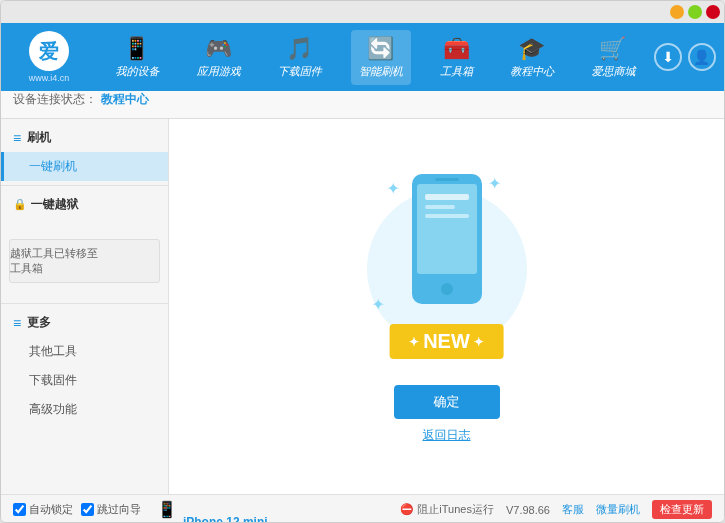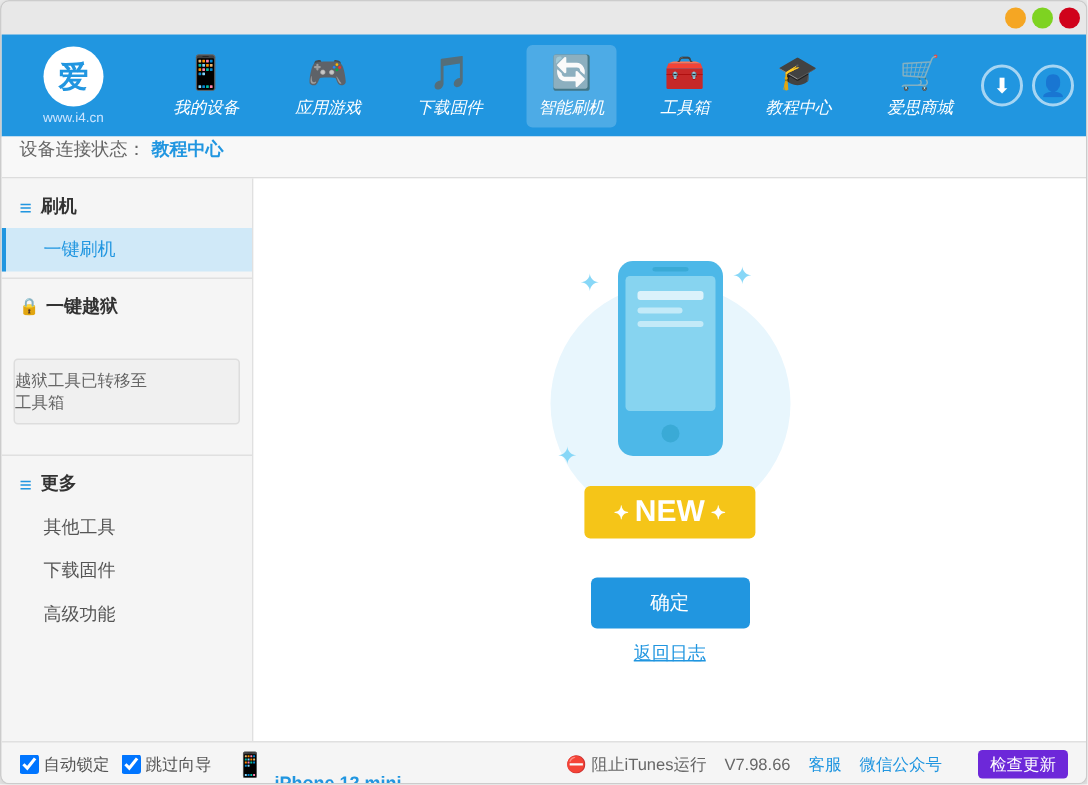--- a/index.html
+++ b/index.html
@@ -64,21 +64,21 @@
     .footer-left { display: flex; align-items: center; gap: 8px; flex: 1; }
     .checkbox-item { display: flex; align-items: center; gap: 3px; font-size: 11px; color: #555; cursor: pointer; }
     .checkbox-item input { cursor: pointer; }
     .device-info { display: flex; align-items: center; gap: 6px; margin-left: 8px; }
     .device-icon { color: #2196e0; font-size: 16px; }
     .device-name { color: #2196e0; font-weight: bold; font-size: 12px; margin-top: 48px; }
     .device-details { color: #888; font-size: 11px; display: flex; flex-direction: column; }
     .footer-right { display: flex; align-items: center; gap: 12px; font-size: 11px; color: #666; }
     .footer-version { color: #666; }
     .footer-link { color: #2196e0; cursor: pointer; }
-    .footer-update { background: #6d28d9; color: white; padding: 2px 8px; border-radius: 3px; cursor: pointer; font-size: 11px; margin-left: 12px; }
+    .footer-update { background: #ef4444; color: white; padding: 2px 8px; border-radius: 3px; cursor: pointer; font-size: 11px; }
     .stop-itunes { display: flex; align-items: center; gap: 3px; }
     .stop-itunes-icon { color: #ff6600; }
 
     
     .window-frame { border: 1px solid #ccc; border-radius: 6px; overflow: hidden; width: 725px; height: 523px; box-shadow: 0 2px 10px rgba(0,0,0,0.2); }
   </style>
 </head>
 <body>
 
 <div class="window-frame">
@@ -245,17 +245,17 @@
       </div>
     </div>
 
     <div class="footer-right">
       <span class="stop-itunes">
         <span class="stop-itunes-icon">⛔</span>
         <span>阻止iTunes运行</span>
       </span>
       <span class="footer-version">V7.98.66</span>
       <span class="footer-link">客服</span>
-      <span class="footer-link">微信公众号</span>
+      <span class="footer-link">微量刷机</span>
       <span class="footer-update">检查更新</span>
     </div>
   </div>
 </div>
 
 </body></html>

